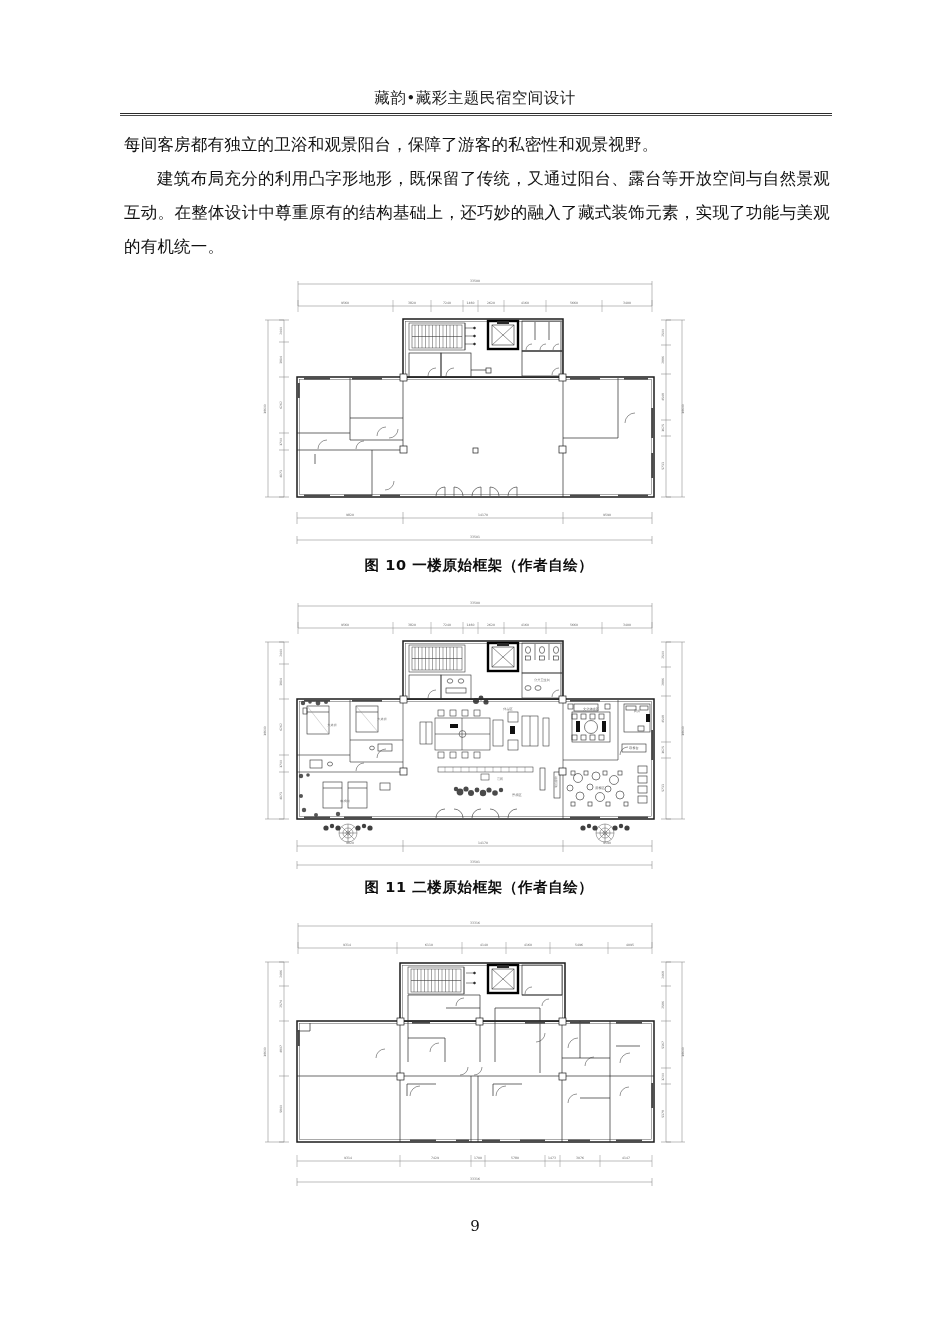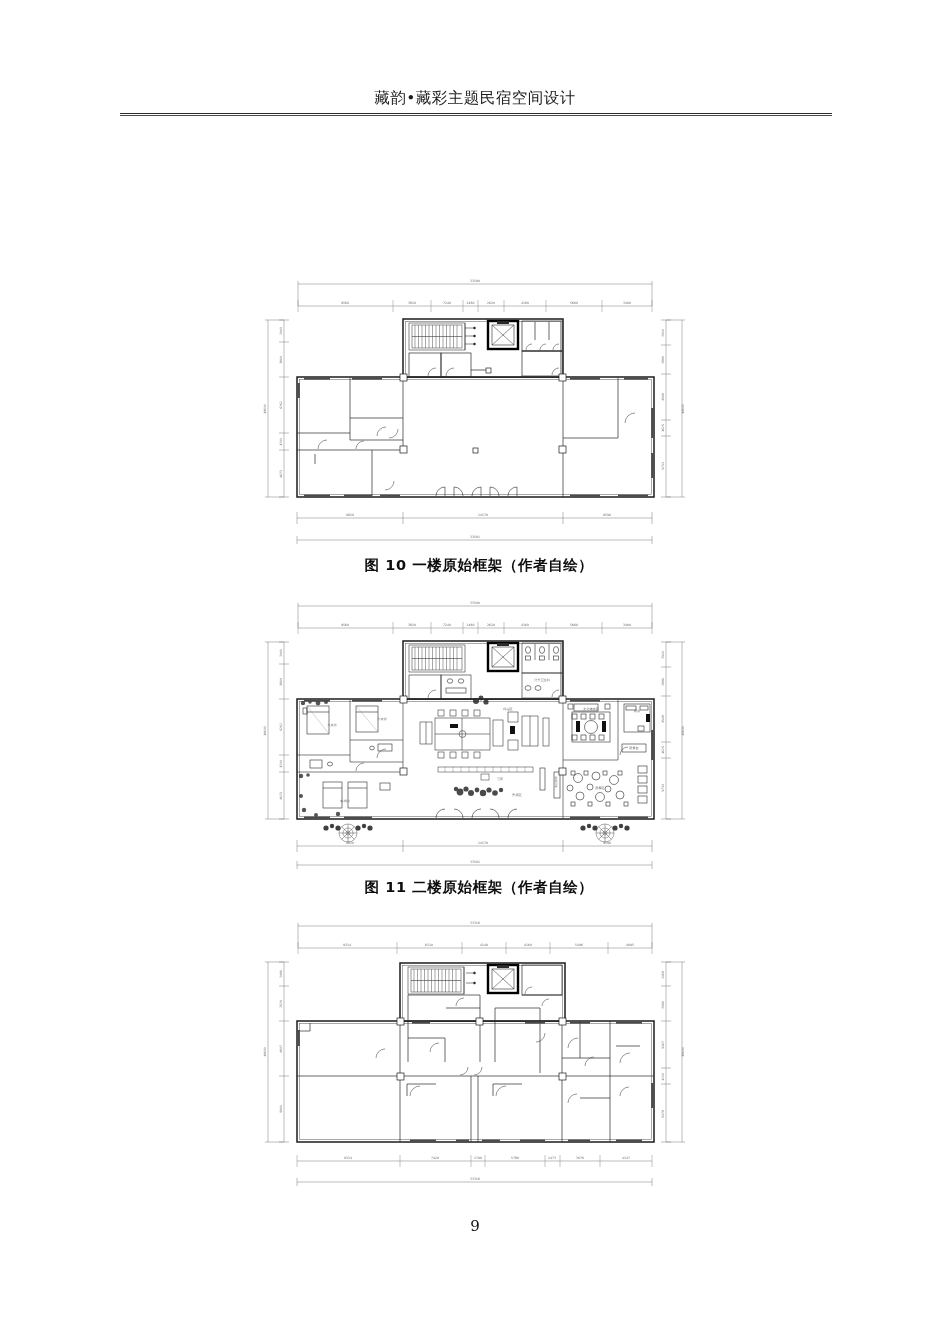--- a/index.html
+++ b/index.html
@@ -115,20 +115,24 @@
 </head>
 <body>
 
 <div class="page">
 
   <div class="header">
     <div class="header-title">藏韵•藏彩主题民宿空间设计</div>
   </div>
   <div class="header-rule"></div>
 
+  <div class="body-text">
+    <p class="para">每间客房都有独立的卫浴和观景阳台，保障了游客的私密性和观景视野。</p>
+    <p class="para indent">建筑布局充分的利用凸字形地形，既保留了传统，又通过阳台、露台等开放空间与自然景观互动。在整体设计中尊重原有的结构基础上，还巧妙的融入了藏式装饰元素，实现了功能与美观的有机统一。</p>
+  </div>
 
   <div class="figure" id="fig1">
     <svg class="fig-canvas" width="430" height="272" viewBox="0 0 430 272">
       <g stroke="#7a7a7a" stroke-width="0.5" fill="none">
 
         <line x1="38" y1="6" x2="392" y2="6"></line>
         <line x1="38" y1="3" x2="38" y2="28"></line>
         <line x1="392" y1="3" x2="392" y2="28"></line>
 
         <line x1="38" y1="28" x2="392" y2="28"></line>

